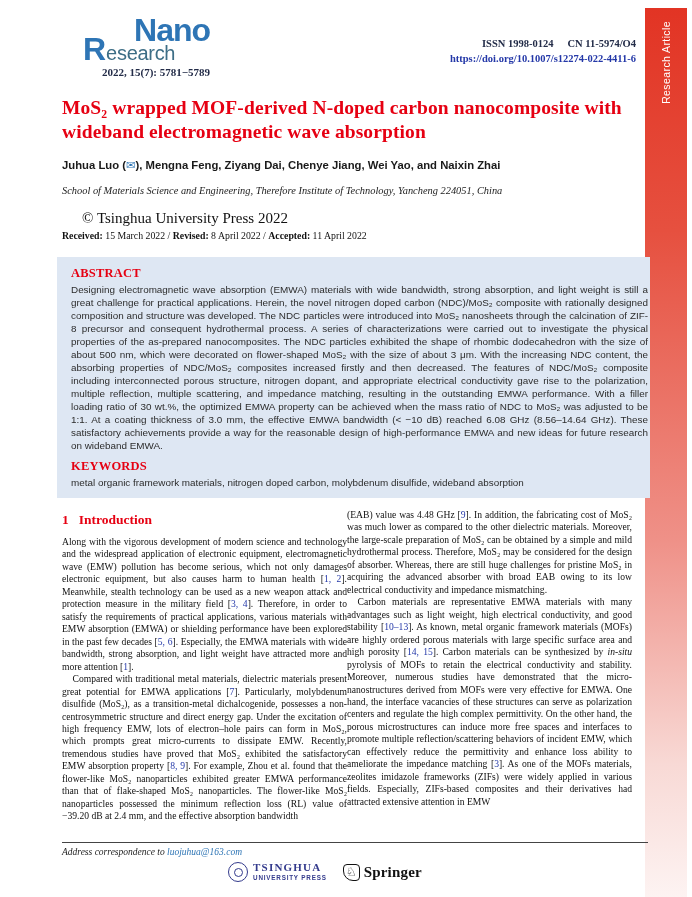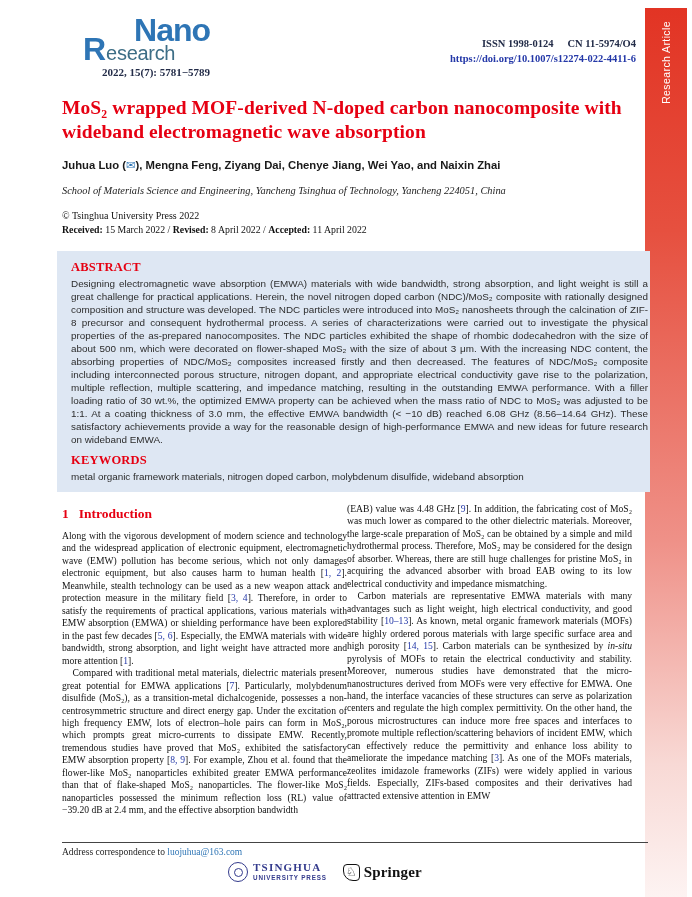--- a/index.html
+++ b/index.html
@@ -27,40 +27,40 @@
   .issn-block { position:absolute; right:56px; top:38px; text-align:right; font-weight:bold; font-size:10.5px; color:#232c48; }
   .issn-block .cn { margin-left:14px; }
   .doi { display:block; margin-top:4px; color:#2438a8; text-decoration:none; font-weight:bold; font-size:10.5px; }
 
   .content { position:absolute; left:62px; top:96px; width:588px; }
 
   .title { color:#e60012; font-weight:bold; font-size:19.5px; line-height:1.24; letter-spacing:.1px; }
   .authors { margin-top:15px; font-family:Liberation Sans, sans-serif; font-weight:bold; font-size:11.3px; color:#1a1a1a; }
   .authors .env { color:#2e75b5; font-weight:normal; }
   .affiliation { margin-top:13px; font-style:italic; font-size:10.4px; color:#1c1c1c; }
-  .copyright { margin-top:14px; font-size:10px; }
+  .copyright { margin-top:14px; font-size:15px;margin-left:20px; }
   .dates { margin-top:3px; font-size:9.8px; }
   .dates b { font-weight:bold; }
 
   .abstract-box { margin-top:16px; margin-left:-5px; width:593px; background:#dee7f3; padding:9px 2px 10px 14px; }
   .abs-heading { color:#e60012; font-weight:bold; font-size:12.5px; letter-spacing:.2px; }
   .abs-text { margin-top:3px; margin-bottom:6px; font-family:"Liberation Sans",sans-serif; font-size:9.9px;
     line-height:1.31; text-align:justify; color:#2c2c2c; }
   .abs-keywords { margin-top:3px; font-family:"Liberation Sans",sans-serif; font-size:9.9px; color:#2c2c2c; }
 
   .columns { margin-top:11px; display:flex; height:332px; overflow:hidden; }
   .col { width:285px; }
   .sec-heading { color:#e60012; font-weight:bold; font-size:13.5px; margin:3px 0 8px 0; }
   .sec-num { margin-right:10px; }
   .body-par { font-size:9.6px; line-height:1.3; text-align:justify; color:#101010; }
   .body-par.indent { text-indent:1.1em; }
   .cite { color:#2438a8; }
 
   .foot-rule { position:absolute; left:62px; top:842px; width:586px; border-top:1px solid #444; }
-  .correspondence { position:absolute; left:62px; top:847px; font-size:9.5px; color:#1c1c1c; }
+  .correspondence { position:absolute; left:62px; top:847px; font-size:9.5px; color:#1c1c1c;font-style:italic; }
   .correspondence a { color:#2e75b5; text-decoration:none; }
 
   .publishers { position:absolute; left:0; top:862px; width:650px; display:flex; justify-content:center; align-items:center; gap:16px; }
   .tup { display:flex; align-items:center; gap:5px; color:#333a8c; }
   .tup-seal { width:20px; height:20px; border:1.6px solid #333a8c; border-radius:50%; display:flex; align-items:center; justify-content:center; }
   .tup-seal-inner { width:9px; height:9px; border:1.4px solid #333a8c; border-radius:50%; }
   .tup-text { line-height:1; }
   .tup-name { font-weight:bold; font-size:11px; letter-spacing:1.2px; }
   .tup-sub { font-family:"Liberation Sans",sans-serif; font-weight:bold; font-size:6.3px; letter-spacing:.8px; margin-top:2px; }
   .springer { display:flex; align-items:center; gap:4px; color:#111; }
@@ -94,21 +94,21 @@
 
   <div class="content">
 
     <h1 class="title">
       <span>MoS₂ wrapped MOF-derived N-doped carbon nanocomposite with</span><br>
       <span>wideband electromagnetic wave absorption</span>
     </h1>
 
     <div class="authors">Juhua Luo (<span class="env">✉</span>), Mengna Feng, Ziyang Dai, Chenye Jiang, Wei Yao, and Naixin Zhai</div>
 
-    <div class="affiliation">School of Materials Science and Engineering, Yancheng Tsinghua of Technology, Yancheng 224051, China</div>
+    <div class="affiliation">School of Materials Science and Engineering, Therefore Institute of Technology, Yancheng 224051, China</div>
 
     <div class="copyright">© Tsinghua University Press 2022</div>
 
     <div class="dates">
       <b>Received:</b><span> 15 March 2022 / </span><b>Revised:</b><span> 8 April 2022 / </span><b>Accepted:</b><span> 11 April 2022</span>
     </div>
 
     <div class="abstract-box">
       <div class="abs-heading">ABSTRACT</div>
       <p class="abs-text">Designing electromagnetic wave absorption (EMWA) materials with wide bandwidth, strong absorption, and light weight is still a great challenge for practical applications. Herein, the novel nitrogen doped carbon (NDC)/MoS₂ composite with rationally designed composition and structure was developed. The NDC particles were introduced into MoS₂ nanosheets through the calcination of ZIF-8 precursor and consequent hydrothermal process. A series of characterizations were carried out to investigate the physical properties of the as-prepared nanocomposites. The NDC particles exhibited the shape of rhombic dodecahedron with the size of about 500 nm, which were decorated on flower-shaped MoS₂ with the size of about 3 μm. With the increasing NDC content, the absorbing properties of NDC/MoS₂ composites increased firstly and then decreased. The features of NDC/MoS₂ composite including interconnected porous structure, nitrogen dopant, and appropriate electrical conductivity gave rise to the polarization, multiple reflection, multiple scattering, and impedance matching, resulting in the outstanding EMWA performance. With a filler loading ratio of 30 wt.%, the optimized EMWA property can be achieved when the mass ratio of NDC to MoS₂ was adjusted to be 1:1. At a coating thickness of 3.0 mm, the effective EMWA bandwidth (&lt; −10 dB) reached 6.08 GHz (8.56–14.64 GHz). These satisfactory achievements provide a way for the reasonable design of high-performance EMWA and new ideas for future research on wideband EMWA.</p>

